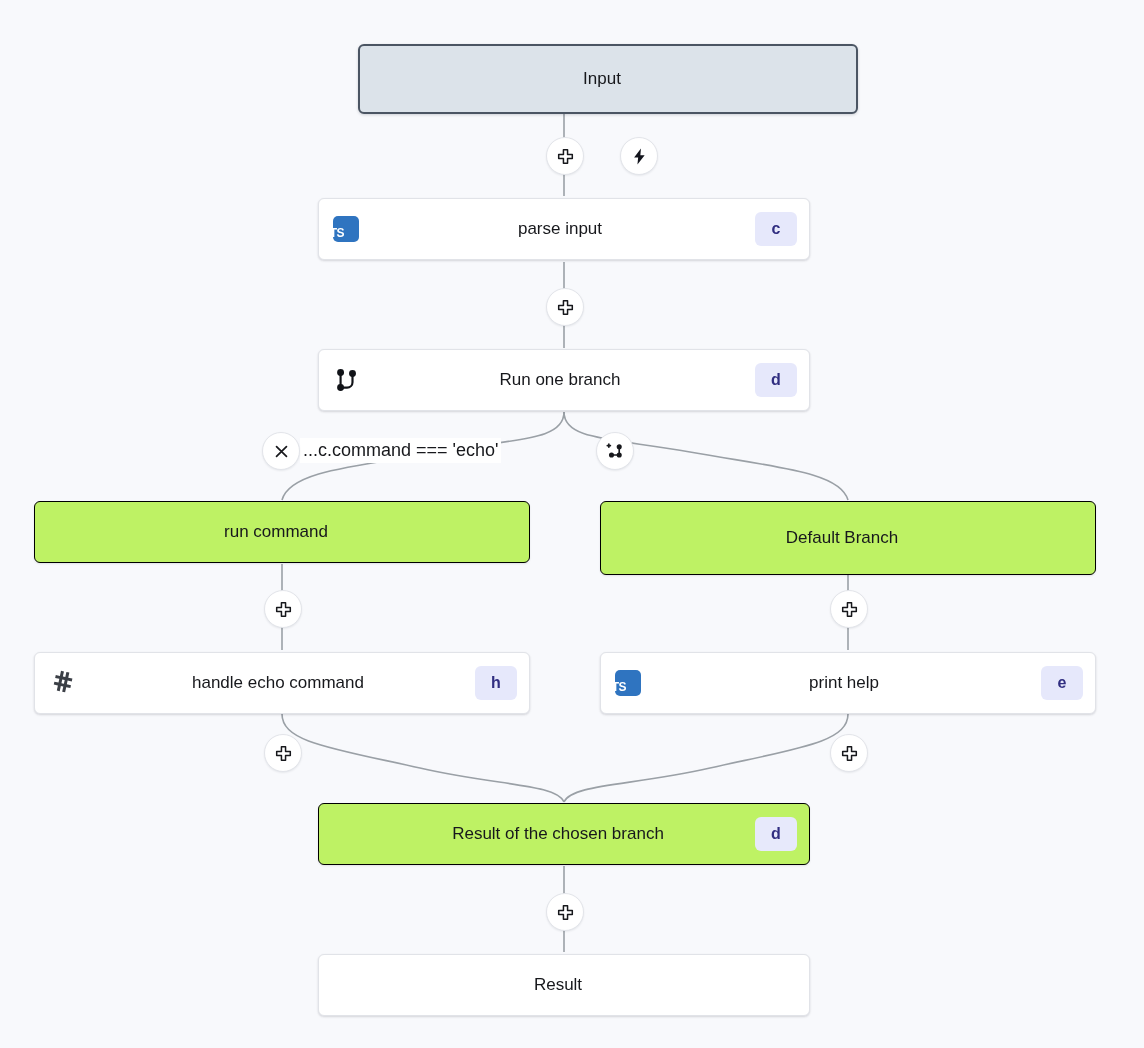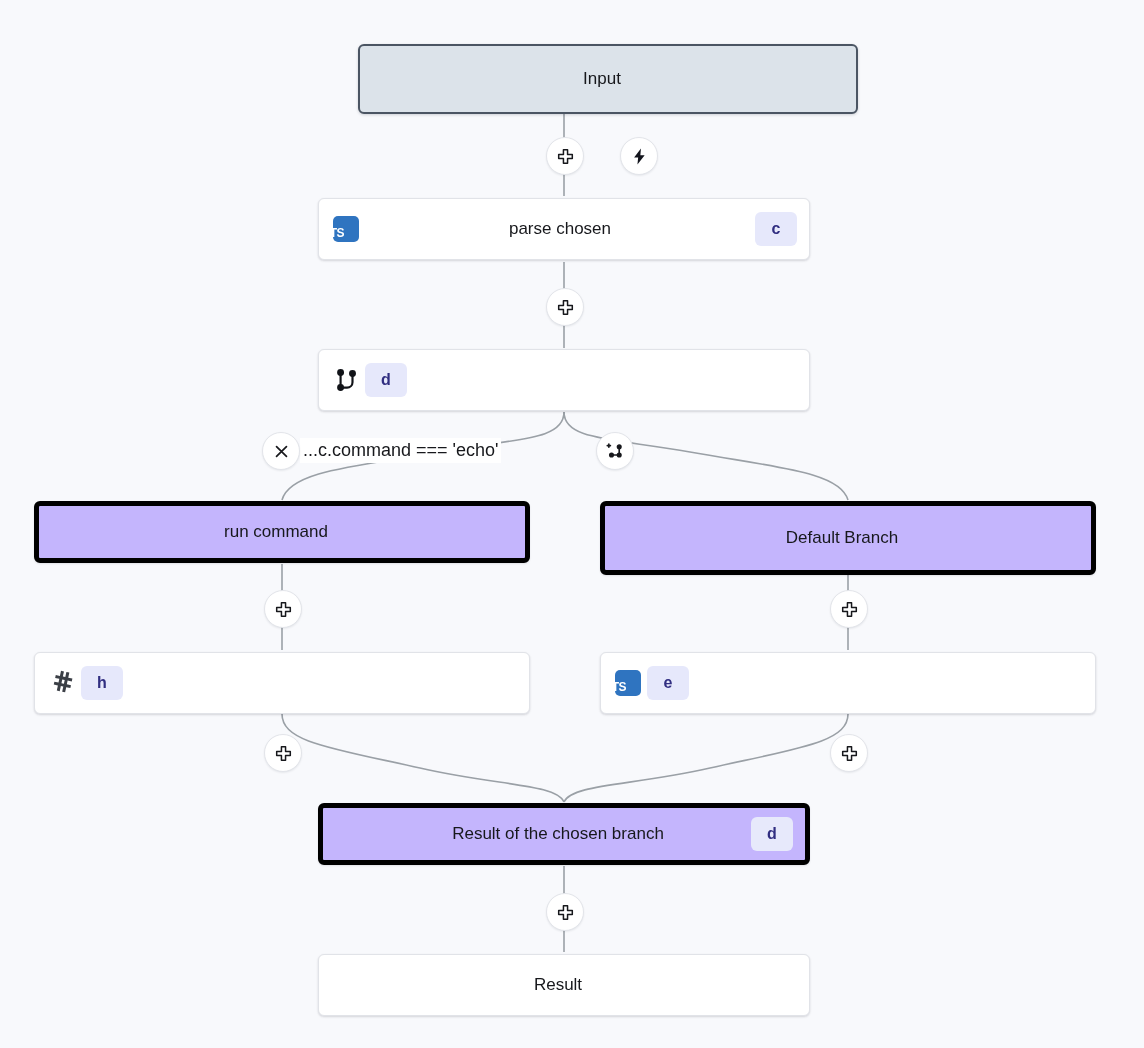--- a/index.html
+++ b/index.html
@@ -49,22 +49,22 @@
 
   
   .node.white {
     background: #ffffff;
     border: 1px solid #e1e3e8;
     box-shadow: 0 1px 2px rgba(16,24,40,0.10), 0 1px 3px rgba(16,24,40,0.06);
     padding: 0 12px;
   }
   
   .node.gray {
-    background: #c4b5fd;
-    border: 5px solid #000000;
+    background: #bef264;
+    border: 1px solid #000000;
     box-shadow: 0 1px 2px rgba(16,24,40,0.10);
     padding: 0 12px;
   }
   
   .node.selected {
     background: #dce3ea;
     border: 2px solid #4b5563;
     box-shadow: 0 1px 3px rgba(16,24,40,0.18);
     padding: 0 12px;
   }
@@ -181,34 +181,35 @@
   <div class="node selected" style="left:314px; top:44px; width:500px; height:70px;margin-left:44px;">
     <span class="spacer-icon"></span>
     <span class="label">Input</span>
     <span class="spacer-badge"></span>
   </div>
 
   <div class="node white" style="left:318px; top:198px; width:492px; height:62px;">
     <span class="nicon">
       <span class="ts-box">TS</span>
     </span>
-    <span class="label">parse chosen</span>
+    <span class="label">parse input</span>
     <span class="badge">c</span>
   </div>
 
   <div class="node white" style="left:318px; top:349px; width:492px; height:62px;">
     <span class="nicon">
       <svg width="26" height="26" viewBox="0 0 24 24" fill="none" stroke="#111318" stroke-width="2" stroke-linecap="round" stroke-linejoin="round">
         <circle cx="7" cy="5" r="2.2" fill="#111318"></circle>
         <circle cx="7" cy="19" r="2.2" fill="#111318"></circle>
         <circle cx="18" cy="6" r="2.2" fill="#111318"></circle>
         <path d="M7 7.2 V 16.8"></path>
         <path d="M9.2 19 H 13 C 15.8 19 18 16.8 18 14 V 8.2"></path>
       </svg>
     </span>
+    <span class="label">Run one branch</span>
     <span class="badge">d</span>
   </div>
 
   <div class="node gray" style="left:34px; top:501px; width:496px; height:62px;">
     <span class="spacer-icon"></span>
     <span class="label">run command</span>
     <span class="spacer-badge"></span>
   </div>
 
   <div class="node gray" style="left:600px; top:501px; width:496px; height:74px;">
@@ -218,27 +219,29 @@
   </div>
 
   <div class="node white" style="left:34px; top:652px; width:496px; height:62px;">
     <span class="nicon">
       <svg width="30" height="30" viewBox="0 0 24 24" fill="#3b3f46">
         <g transform="rotate(12 12 12)">
           <path d="M9.2 2.6 h2.4 v4.2 h2.0 V 2.6 h2.4 v4.2 h3.4 v2.4 h-3.4 v3.0 h3.4 v2.4 h-3.4 v4.2 h-2.4 v-4.2 h-2.0 v4.2 H9.2 v-4.2 H5.8 v-2.4 h3.4 v-3.0 H5.8 V6.8 h3.4 z M11.6 9.2 v3.0 h2.0 v-3.0 z"></path>
         </g>
       </svg>
     </span>
+    <span class="label">handle echo command</span>
     <span class="badge">h</span>
   </div>
 
   <div class="node white" style="left:600px; top:652px; width:496px; height:62px;">
     <span class="nicon">
       <span class="ts-box">TS</span>
     </span>
+    <span class="label">print help</span>
     <span class="badge">e</span>
   </div>
 
   <div class="node gray" style="left:318px; top:803px; width:492px; height:62px;gap:16px;">
     <span class="spacer-icon"></span>
     <span class="label">Result of the chosen branch</span>
     <span class="badge flat">d</span>
   </div>
 
   <div class="node white" style="left:318px; top:954px; width:492px; height:62px;">

